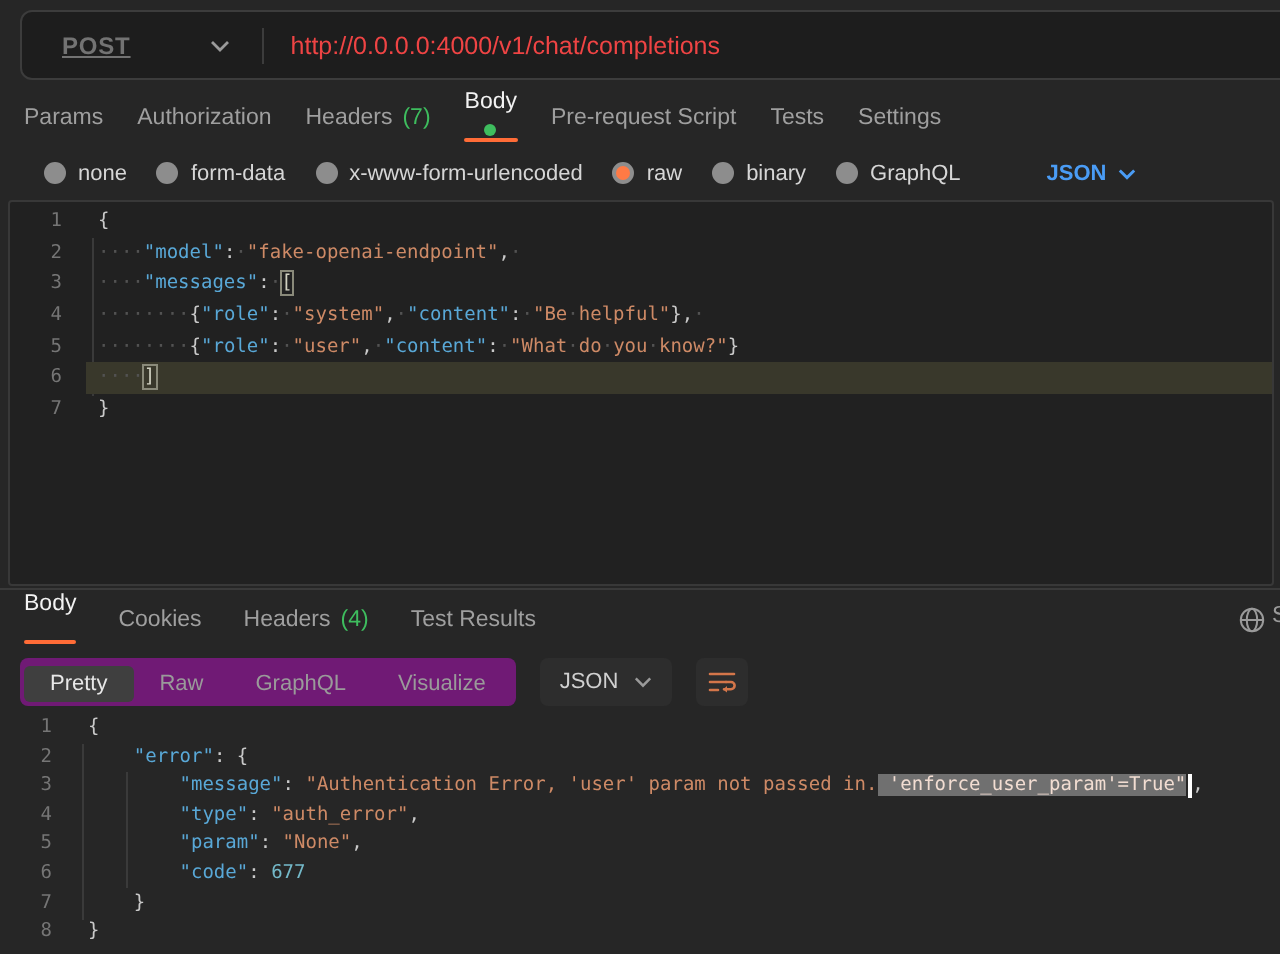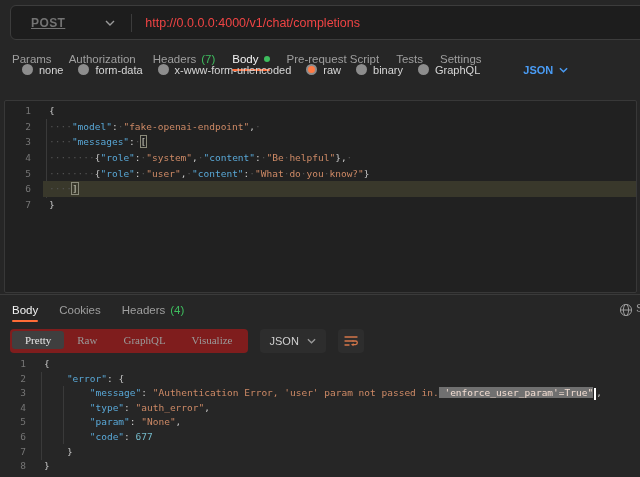--- a/index.html
+++ b/index.html
@@ -20,28 +20,28 @@
   .method-chev { margin-left:40px; }
   .divider-v { width:1px; height:18px; background:#3c3c3c; margin-left:16px; margin-right:13px; }
   .url-text { color:#ef4444; font-size:12.5px; }
 
   
   .tab-row { position:absolute; left:0; right:0; display:flex; align-items:stretch; padding-left:12px; }
   .req-tabs { top:45px; height:27px; gap:17px; }
   .res-tabs { top:296px; height:27px; gap:21px; }
   .tab { position:relative; display:flex; align-items:center; gap:5px;
     color:#9f9f9f; font-size:11.5px; cursor:default; }
-  .tab.active { color:#f2f2f2; }
+  .tab.active { color:#f2f2f2;flex-direction:column; }
   .tab.active::after { content:''; position:absolute; left:0; right:0; bottom:1px;
     height:2px; background:#FF6C37; border-radius:1px; }
   .tab .count { color:#3EBD5E; }
   .tab .dot { width:6px; height:6px; border-radius:50%; background:#3EBD5E; }
 
   
-  .body-type-row { position:absolute; top:57px; left:0; right:0; height:25px;
+  .body-type-row { position:absolute; top:74px; left:0; right:0; height:25px;
     display:flex; align-items:center; padding-left:22px; gap:15px; }
   .radio-item { display:flex; align-items:center; gap:6px; }
   .radio-circle { width:11px; height:11px; border-radius:50%; background:#8d8d8d; flex:none; }
   .radio-circle.sel { width:11px; height:11px; background:#ff7a45; border:2px solid #8d8d8d; }
   .radio-label { color:#d6d6d6; font-size:11px; }
   .json-select { display:flex; align-items:center; gap:6px; margin-left:28px;
     color:#4A9CF5; font-size:11px; font-weight:700; }
 
   
   .code-area { font-family:"DejaVu Sans Mono", monospace; font-size:9.5px; }
@@ -69,22 +69,22 @@
   .req-editor .code-area { position:absolute; top:2px; left:0; right:0; }
 
   
   .res-divider { position:absolute; top:294px; left:0; right:0; height:1px; background:#3a3a3a; }
   .globe-btn { position:absolute; left:619px; top:303px; width:14px; height:14px; }
   .status-partial { position:absolute; left:636px; top:302px; width:4px; height:16px;
     overflow:hidden; color:#9a9a9a; font-size:11.5px; }
 
   .res-toolbar { position:absolute; top:329px; left:10px; height:24px;
     display:flex; align-items:center; gap:12px; }
-  .seg-control { display:inline-flex; align-items:flex-start; background:#7f1d1d;
-    border-radius:4px; padding:2px; height:24px;font-family:Liberation Serif, serif; }
+  .seg-control { display:inline-flex; align-items:flex-end; background:#701a75;
+    border-radius:4px; padding:2px; height:24px; }
   .view-btn { padding:3px 13px; color:#9a9a9a; font-size:11px; border-radius:3px; }
   .view-btn.active { background:#3f3f3f; color:#e8e8e8; }
   .json-dd { display:flex; align-items:center; gap:8px; background:#2d2d2d;
     border-radius:4px; padding:0 10px; height:24px; color:#d0d0d0; font-size:11px; }
   .wrap-btn { display:flex; align-items:center; justify-content:center;
     width:26px; height:24px; background:#2d2d2d; border-radius:4px; }
 
   .res-editor { position:absolute; top:355px; left:0; right:0; bottom:0; background:#262626; }
   .res-editor .code-area { position:absolute; top:2px; left:0; right:0; }
 </style>
@@ -203,20 +203,23 @@
 <div class="tab-row res-tabs" id="res-tabs">
     <span class="tab active">
       <span>Body</span>
     </span>
     <span class="tab">
       <span>Cookies</span>
     </span>
     <span class="tab">
       <span>Headers</span>
       <span class="count">(4)</span>
+    </span>
+    <span class="tab">
+      <span>Test Results</span>
     </span>
   </div>
 
 <span class="globe-btn">
   <svg width="14" height="14" viewBox="0 0 14 14" fill="none" stroke="#9a9a9a" stroke-width="1">
     <circle cx="7" cy="7" r="5.6"></circle>
       <ellipse cx="7" cy="7" rx="2.6" ry="5.6"></ellipse>
     <line x1="1.4" y1="7" x2="12.6" y2="7"></line>
   </svg>
 </span>

